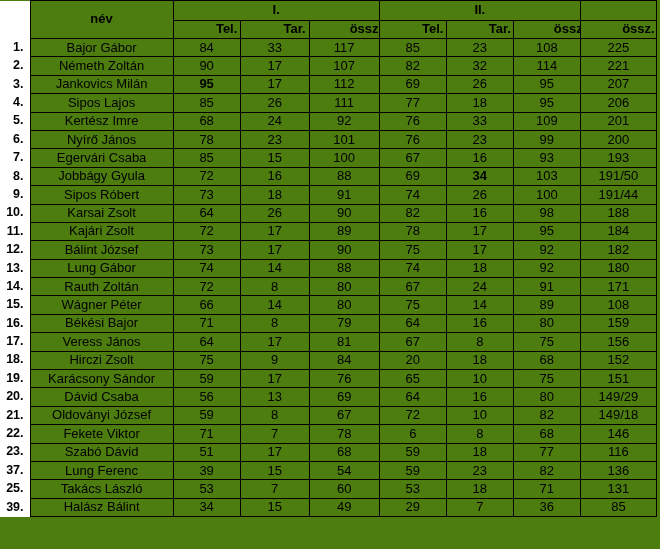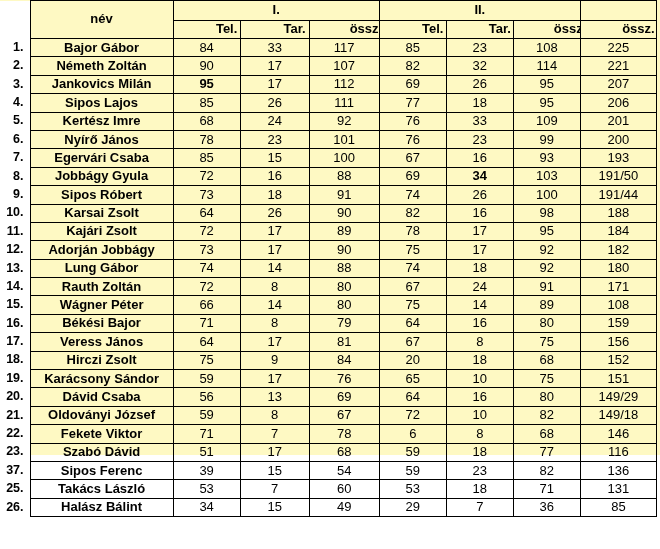--- a/index.html
+++ b/index.html
@@ -4,21 +4,21 @@
 <style>
   * { box-sizing: border-box; }
   html, body {
     margin: 0; padding: 0;
     background: #ffffff;
     width: 660px; height: 549px;
     overflow: hidden;
     font-family: "Liberation Sans", sans-serif;
     color: #000000;
   }
-  .screen { position: relative; width: 660px; height: 455px; background: #fef9c3; }
+  .screen { position: relative; width: 660px; height: 549px; background: #4d7c0f; }
   table.results {
     border-collapse: collapse;
     table-layout: fixed;
     width: 657px;
     margin: 0;
   }
   table.results th, table.results td {
     border: 1px solid #000000;
     padding: 0;
     margin: 0;
@@ -38,21 +38,21 @@
     padding-right: 6px;
     font-size: 12.5px;
   }
   thead th { font-weight: bold; }
   tr.h1 th { height: 20px; }
   tr.h2 th { height: 18px; padding-left: 40px; }
   tbody td { height: 18.4px; }
   td.name {
     text-align: left;
     padding-left: 3px;
-    font-weight: bold;
+    font-weight: normal;
   }
   td.val.bold { font-weight: bold; }
 </style>
 </head>
 <body>
 
 <div class="screen">
   <table class="results">
     <colgroup>
       <col style="width:30px">
@@ -201,21 +201,21 @@
           <td class="val">72</td>
           <td class="val">17</td>
           <td class="val">89</td>
           <td class="val">78</td>
           <td class="val">17</td>
           <td class="val">95</td>
           <td class="val">184</td>
         </tr>
         <tr>
           <td class="gutter">12.</td>
-          <td class="name">Adorján Jobbágy</td>
+          <td class="name">Bálint József</td>
           <td class="val">73</td>
           <td class="val">17</td>
           <td class="val">90</td>
           <td class="val">75</td>
           <td class="val">17</td>
           <td class="val">92</td>
           <td class="val">182</td>
         </tr>
         <tr>
           <td class="gutter">13.</td>
@@ -333,42 +333,42 @@
           <td class="val">51</td>
           <td class="val">17</td>
           <td class="val">68</td>
           <td class="val">59</td>
           <td class="val">18</td>
           <td class="val">77</td>
           <td class="val">116</td>
         </tr>
         <tr>
           <td class="gutter">37.</td>
-          <td class="name">Sipos Ferenc</td>
+          <td class="name">Lung Ferenc</td>
           <td class="val">39</td>
           <td class="val">15</td>
           <td class="val">54</td>
           <td class="val">59</td>
           <td class="val">23</td>
           <td class="val">82</td>
           <td class="val">136</td>
         </tr>
         <tr>
           <td class="gutter">25.</td>
           <td class="name">Takács László</td>
           <td class="val">53</td>
           <td class="val">7</td>
           <td class="val">60</td>
           <td class="val">53</td>
           <td class="val">18</td>
           <td class="val">71</td>
           <td class="val">131</td>
         </tr>
         <tr>
-          <td class="gutter">26.</td>
+          <td class="gutter">39.</td>
           <td class="name">Halász Bálint</td>
           <td class="val">34</td>
           <td class="val">15</td>
           <td class="val">49</td>
           <td class="val">29</td>
           <td class="val">7</td>
           <td class="val">36</td>
           <td class="val">85</td>
         </tr>
       </tbody>

